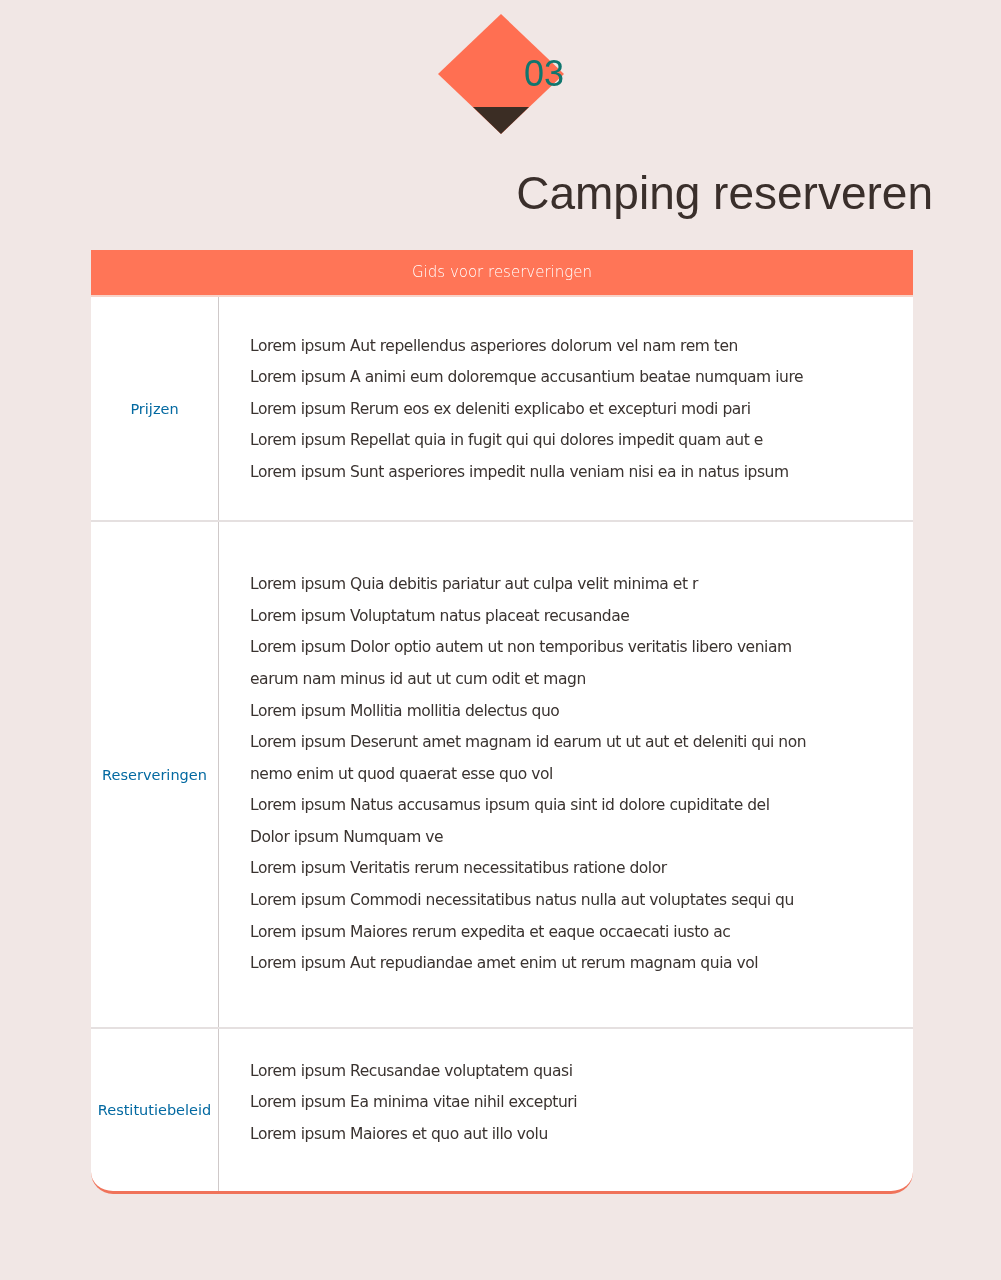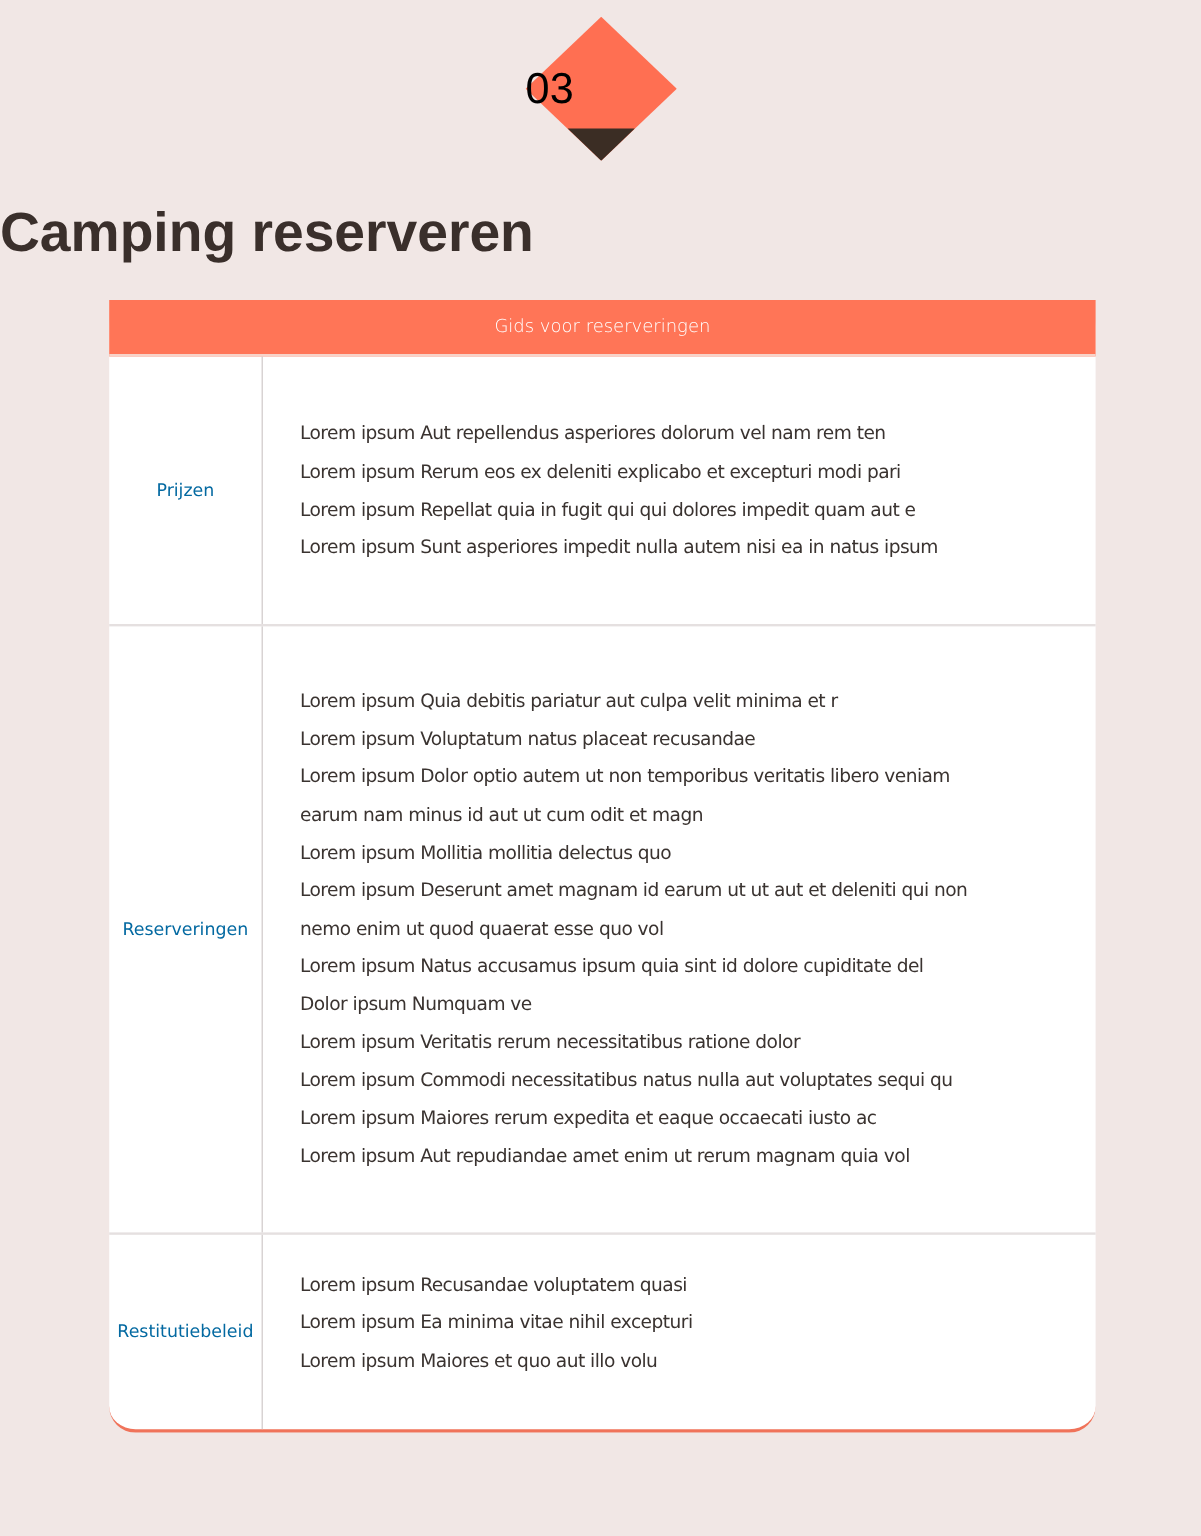--- a/index.html
+++ b/index.html
@@ -11,31 +11,31 @@
     position: relative;
     overflow: hidden;
   }
   .badge {
     position: absolute; left: 438px; top: 14px;
     width: 126px; height: 120px;
   }
   .badge svg { position: absolute; left: 0; top: 0; }
   .badge-num {
     position: absolute; left: 0; top: 52px; width: 126px;
-    text-align: left;
+    text-align: right;
     font-family: "Liberation Sans", sans-serif;
-    font-size: 36px; color: #000000; line-height: 40px;
+    font-size: 36px; color: #0f766e; line-height: 40px;
     transform: translateY(-50%);
     top: 60px;
   }
   .page-title {
     position: absolute; left: 0; top: 165px; width: 933px;
-    text-align: left;
+    text-align: right;
     font-family: "Liberation Sans", sans-serif;
-    font-weight: bold; font-size: 46px; color: #3a2f2b;
+    font-weight: normal; font-size: 46px; color: #3a2f2b;
     margin: 0; line-height: 56px;
   }
   .guide-table {
     position: absolute; left: 91px; top: 250px; width: 822px;
     background: #ffffff;
     border-bottom: 3px solid #f0735a;
     border-radius: 22px;
   }
   .table-header {
     background: #ff7557;
@@ -89,23 +89,24 @@
 
 <h1 class="page-title">Camping reserveren</h1>
 
 <div class="guide-table">
   <div class="table-header">Gids voor reserveringen</div>
 
   <div class="row row-prijzen">
     <div class="row-label">Prijzen</div>
     <div class="row-content">
       <div class="line">Lorem ipsum Aut repellendus asperiores dolorum vel nam rem ten</div>
+      <div class="line">Lorem ipsum A animi eum doloremque accusantium beatae numquam iure</div>
       <div class="line">Lorem ipsum Rerum eos ex deleniti explicabo et excepturi modi pari</div>
       <div class="line">Lorem ipsum Repellat quia in fugit qui qui dolores impedit quam aut e</div>
-      <div class="line">Lorem ipsum Sunt asperiores impedit nulla autem nisi ea in natus ipsum</div>
+      <div class="line">Lorem ipsum Sunt asperiores impedit nulla veniam nisi ea in natus ipsum</div>
     </div>
   </div>
 
   <div class="row row-reserveringen">
     <div class="row-label">Reserveringen</div>
     <div class="row-content">
       <div class="line">Lorem ipsum Quia debitis pariatur aut culpa velit minima et r</div>
       <div class="line">Lorem ipsum Voluptatum natus placeat recusandae</div>
       <div class="line">Lorem ipsum Dolor optio autem ut non temporibus veritatis libero veniam</div>
       <div class="line">earum nam minus id aut ut cum odit et magn</div>

